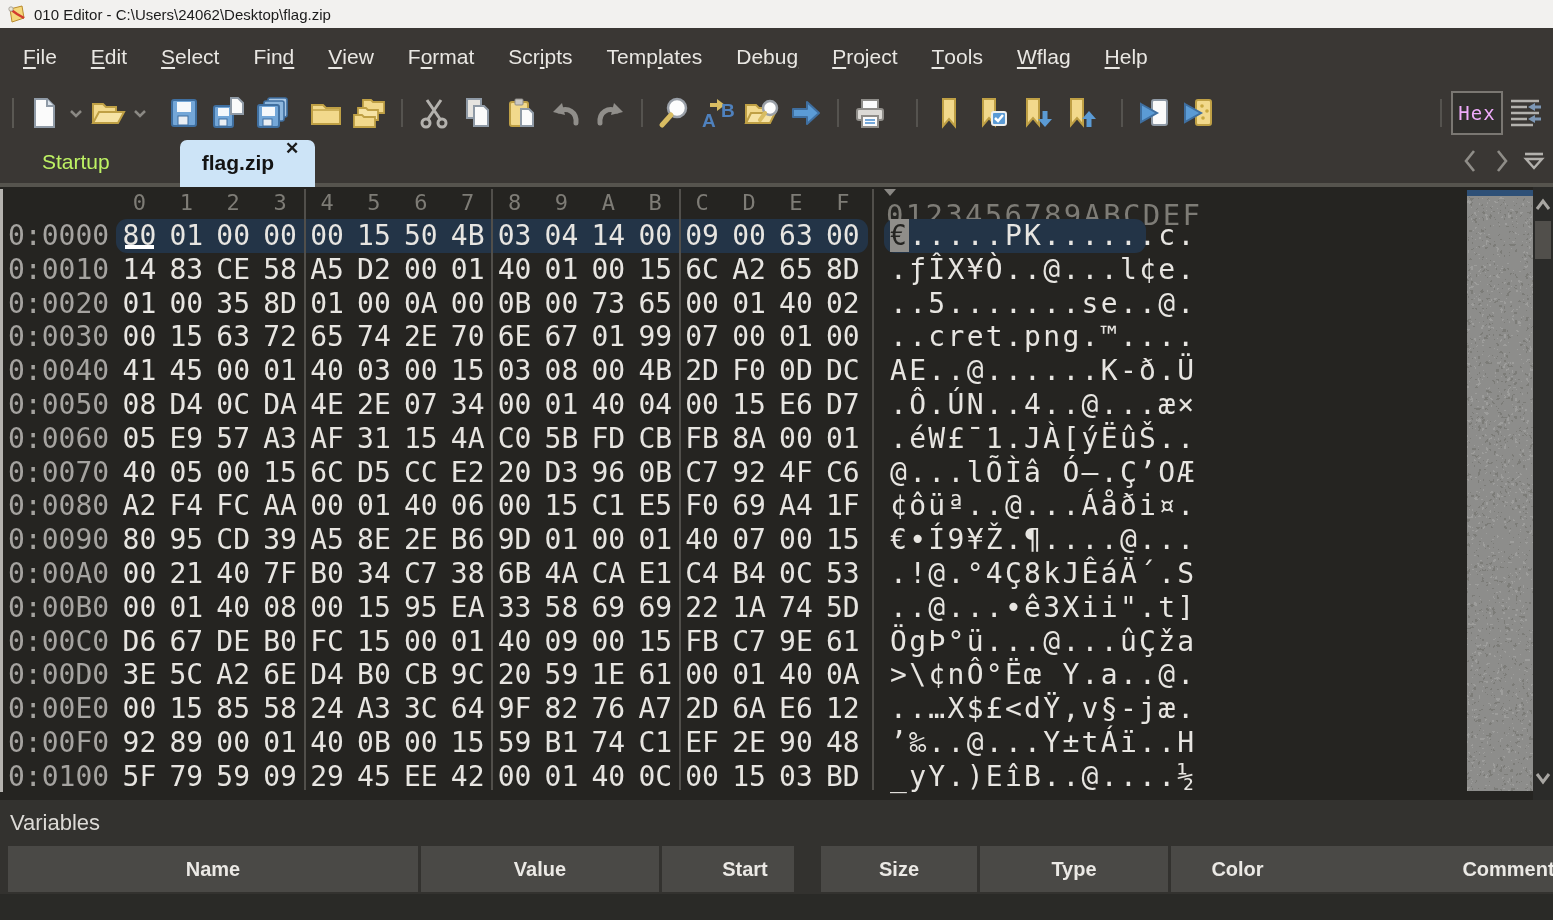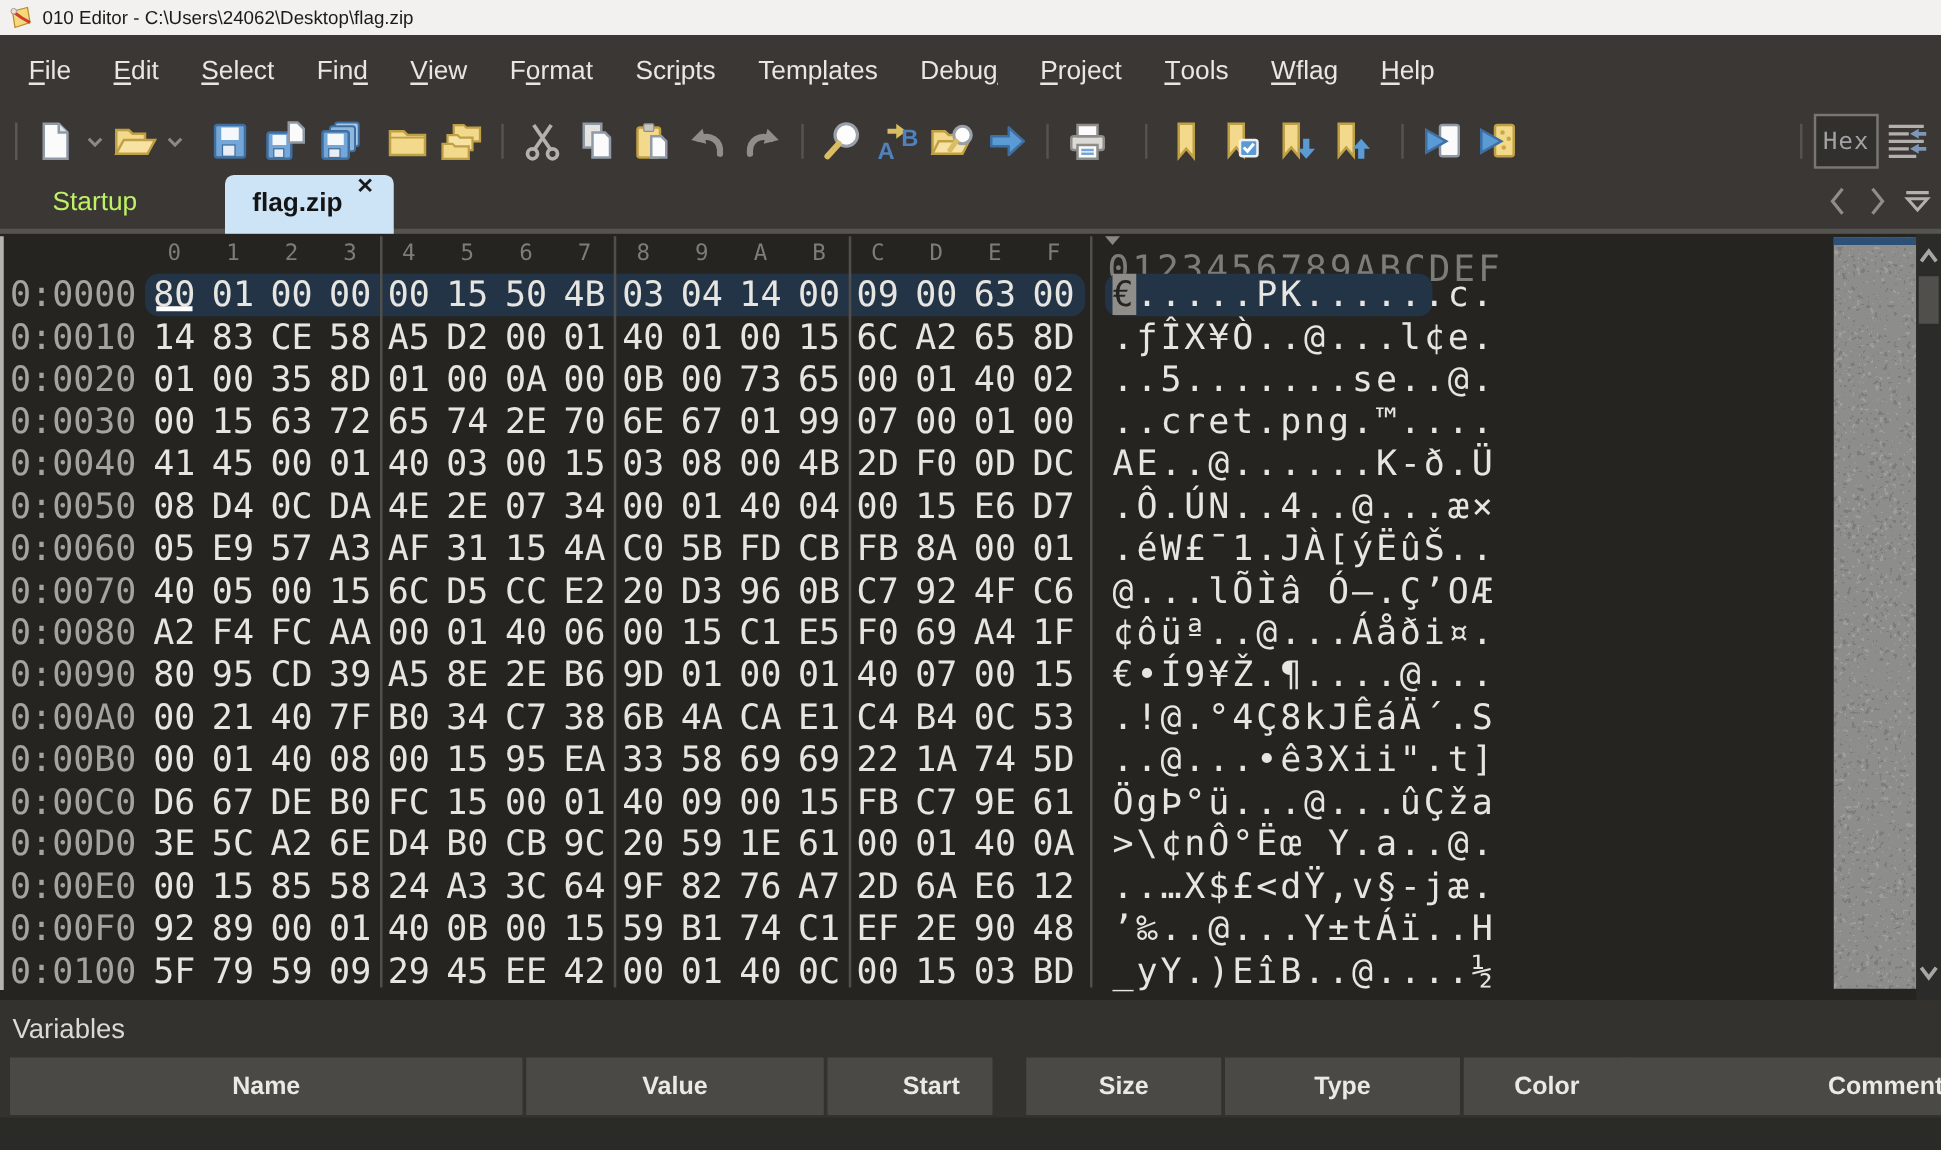--- a/index.html
+++ b/index.html
@@ -14,36 +14,36 @@
   .chrome { background:#3a3734; }
   .menubar { height:57px; display:flex; align-items:center; padding-left:6px; }
   .menu-item { padding:0 17px; font-size:21px; color:#e9e7e3; height:100%; display:flex; align-items:center; cursor:default; }
   .menu-item u { text-underline-offset:3px; }
 
   .toolbar { height:55px; display:flex; align-items:center; padding:0 6px 0 8px; }
   .tb-handle { width:2px; height:30px; background:#5a5853; margin:0 8px 0 4px; }
   .tb-sep { width:2px; height:28px; background:#55534f; margin:0 9px; flex:none; }
   .tbtn { width:44px; height:46px; display:flex; align-items:center; justify-content:center; flex:none; }
   .tbtn.narrow { width:20px; }
-  .hexbtn { width:52px; height:44px; border:2px solid #7a7772; color:#a3a3a3; font-size:19px; font-family:"DejaVu Sans Mono", monospace; letter-spacing:1px; background:#31302d; }
+  .hexbtn { width:52px; height:44px; border:2px solid #7a7772; color:#f0abfc; font-size:19px; font-family:"DejaVu Sans Mono", monospace; letter-spacing:1px; background:#31302d; }
 
   .tabbar { position:relative; height:47px; }
   .tabstrip { position:absolute; left:0; right:0; bottom:0; height:4px; background:#56544e; z-index:1; }
   .tabs { position:absolute; left:0; top:0; height:47px; display:flex; align-items:flex-start; z-index:2; }
   .tab { height:43px; line-height:43px; font-size:21px; color:#bef264; padding:0 42px; cursor:default; }
   .tab.active { height:47px; line-height:45px; background:#cde4f7; color:#141414; font-weight:bold; border-radius:7px 7px 0 0; margin-left:28px; padding:0 16px 0 22px; display:flex; gap:11px; }
   .tab-close { font-size:17px; font-weight:bold; color:#1a1a1a; line-height:1; }
   .tabnav { position:absolute; right:6px; top:6px; display:flex; gap:6px; z-index:2; }
   .tabnav .navbtn { width:26px; height:30px; display:flex; align-items:center; justify-content:center; }
 
   
   .editor { position:absolute; top:187px; left:0; width:1553px; height:613px; background:#252421; overflow:hidden; font-family:"DejaVu Sans Mono", monospace; }
   .leftedge { position:absolute; left:0; top:2px; width:3px; height:603px; background:#b5b3af; }
   .hexheader { position:absolute; top:0; left:0; right:0; height:32px; color:#7e7c76; }
-  .bytehdrs { position:absolute; left:116px; width:752px; top:0; line-height:32px; font-size:18px; }
+  .bytehdrs { position:absolute; left:116px; width:752px; top:0; line-height:32px; font-size:22px; }
   .bytehdrs .byte { height:32px; }
   .asciihdr { position:absolute; left:886px; top:12px; line-height:32px; font-size:29px; letter-spacing:2.3px; }
   .hdr-triangle { position:absolute; left:884px; top:2px; width:0; height:0; border-left:6px solid transparent; border-right:6px solid transparent; border-top:7px solid #8a8884; }
 
   .hexrows { position:absolute; top:32px; left:0; right:0; }
   .hexrow { position:relative; height:33.8px; line-height:33.8px; font-size:28px; color:#e7e5e1; }
   .addr { position:absolute; left:8px; color:#a5a3a0; }
   .bytes { position:absolute; left:116px; width:752px; height:100%; }
   .byte { display:inline-block; width:46.9px; text-align:center; position:relative; }
   .byte.caret::after { content:""; position:absolute; left:9px; right:9px; bottom:4px; height:4px; background:#ffffff; }

